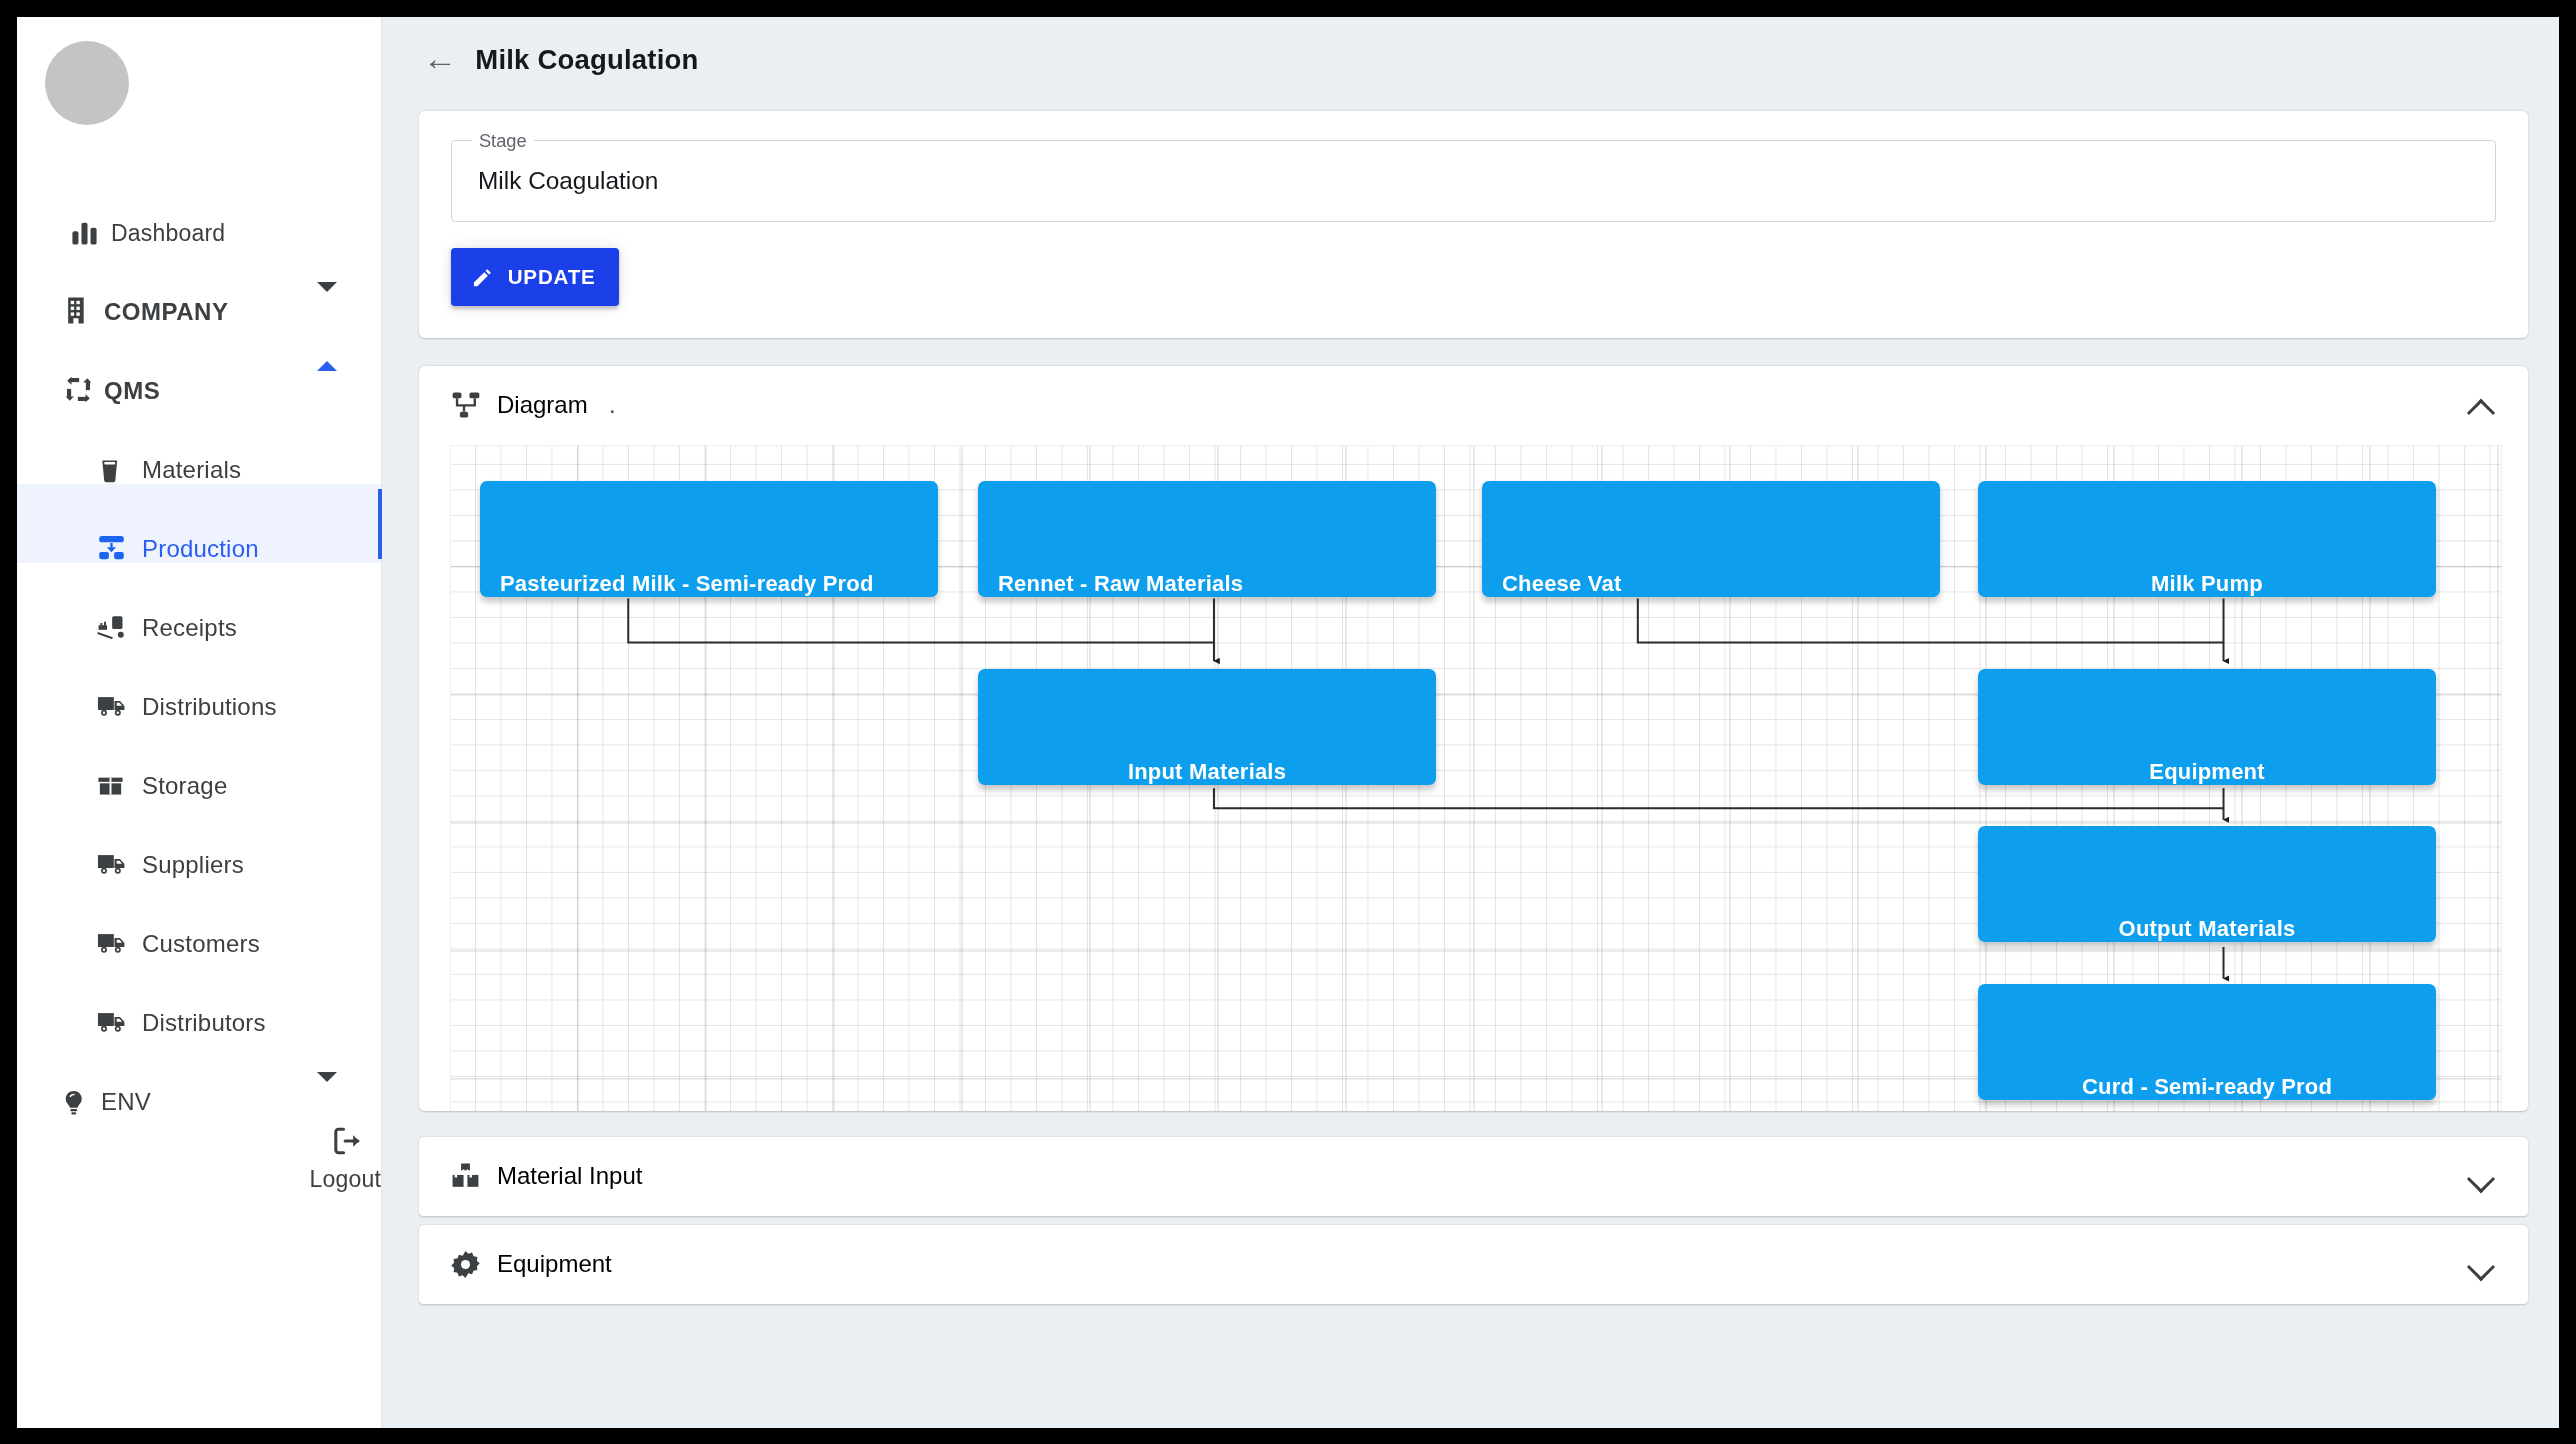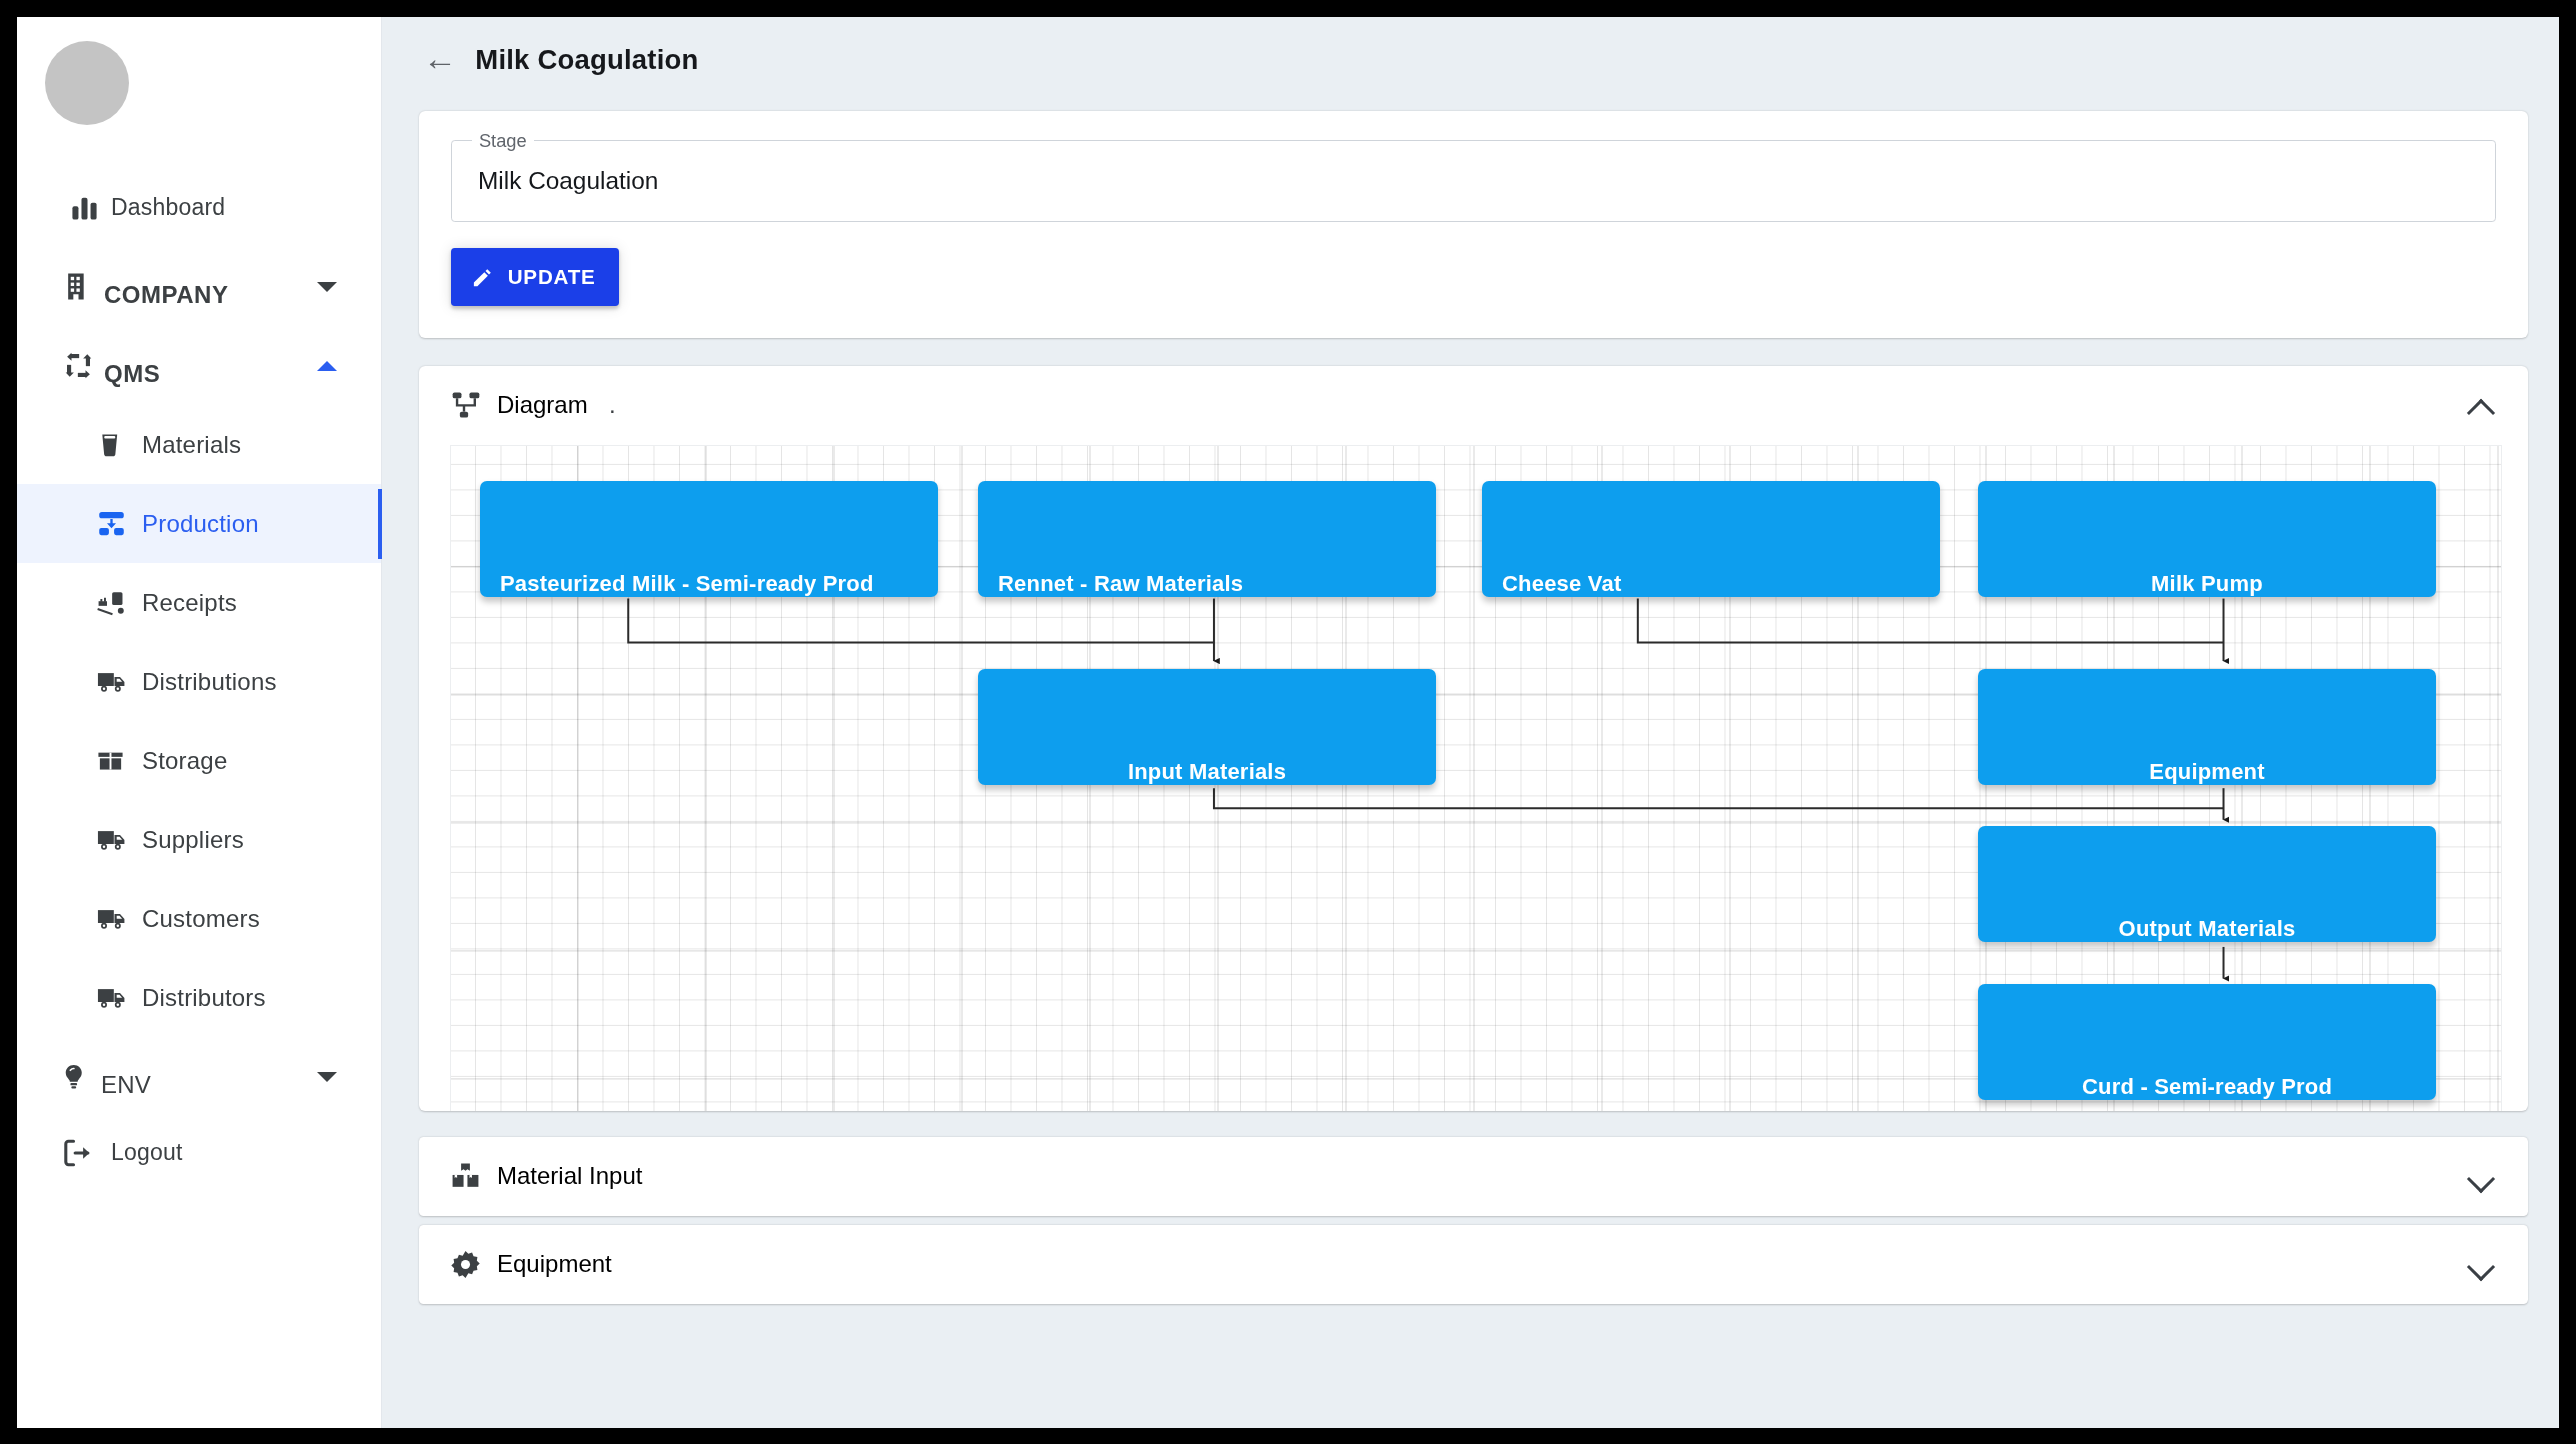--- a/index.html
+++ b/index.html
@@ -29,21 +29,21 @@
   }
   #avatar-wrap { padding: 24.4px 0 0 27.5px; }
   .avatar {
     width: 84px; height: 84px;
     border-radius: 50%;
     background: #c4c4c4;
   }
   #nav { margin-top: 43px; }
   .nav-item {
     display: flex;
-    align-items: center;
+    align-items: flex-end;
     height: 79px;
     padding-left: 53px;
     position: relative;
     cursor: pointer;
   }
   .nav-item.group { padding-left: 46px; padding-right: 44px; }
   .nav-item .ico {
     width: 41px; flex: 0 0 41px;
     display: flex; align-items: center; justify-content: flex-start;
     color: #3c4043;
@@ -77,21 +77,21 @@
   .caret.down {
     border-left: 10px solid transparent;
     border-right: 10px solid transparent;
     border-top: 10px solid #3c4043;
   }
   .caret.up {
     border-left: 10px solid transparent;
     border-right: 10px solid transparent;
     border-bottom: 10px solid #2b5ef0;
   }
-  .nav-item.logout { height: 73px; padding-left: 44px; }
+  .nav-item.logout { height: 73px; padding-left: 44px; flex-direction: column; }
   .nav-item.logout .ico { width: 50px; flex: 0 0 50px; }
 
   
   #main {
     flex: 1 1 auto;
     background: #eaeff3;
     display: flex;
     flex-direction: column;
     overflow: hidden;
   }

